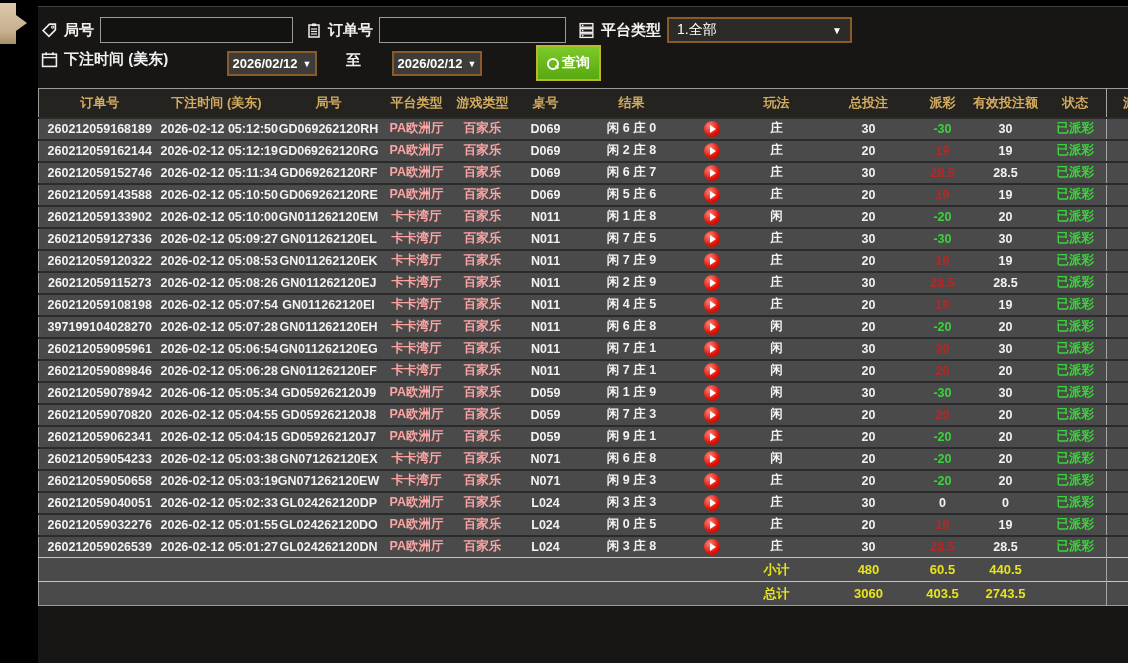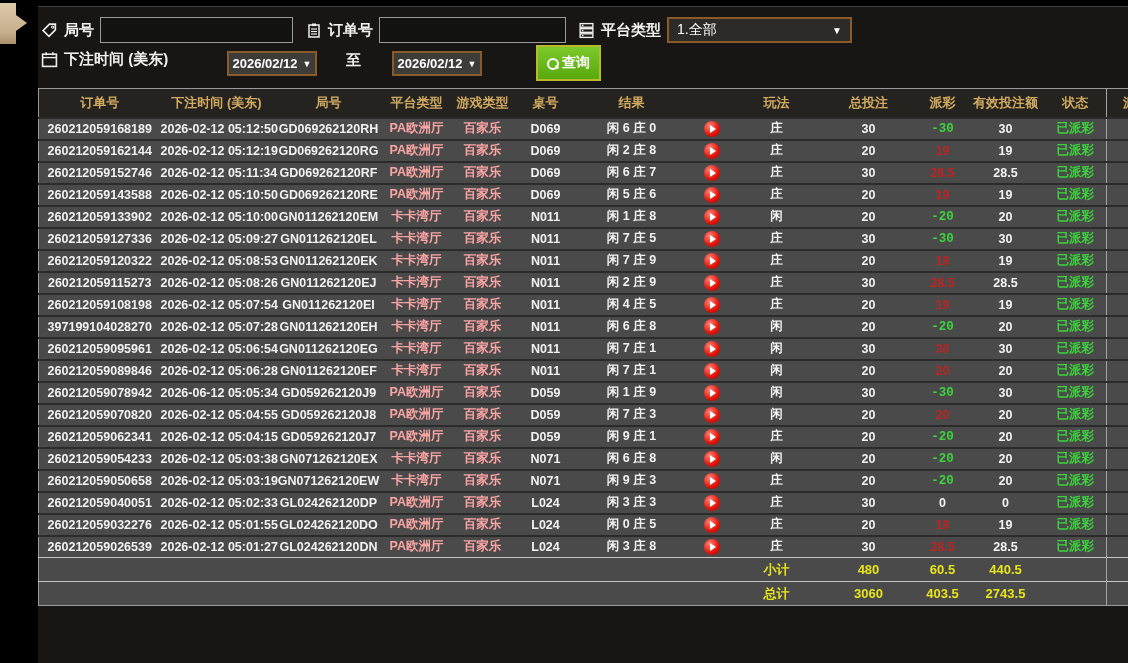--- a/index.html
+++ b/index.html
@@ -47,21 +47,21 @@
   .table-wrap{position:absolute;left:38px;top:88px;width:1090px;height:565px;overflow:hidden;}
   table{border-collapse:collapse;table-layout:fixed;width:1200px;background:var(--row_bg);
     border:1px solid #9a9a9a;}
   th,td{white-space:nowrap;text-align:center;overflow:visible;}
   thead th{height:29px;background:var(--header_bg);color:var(--gold);
     font-size:13px;font-weight:700;}
   tbody td{height:22px;border-top:2px solid #2b2b2b;color:#f2f2f2;
     font-size:12.5px;font-weight:700;}
   td.c-dim{color:#fca5a5;}
   td.c-pos{color:var(--red);}
-  td.c-neg{color:var(--green);font-family:Liberation Mono, monospace;}
+  td.c-neg{color:var(--green);}
   td.c-zero{color:#f2f2f2;}
   td.c-status{color:var(--green);}
   th.extra,td.extra{border-left:1px solid #a5a5a5;text-align:left;padding-left:16px;}
   tfoot td{height:24px;border-top:1px solid #c6c6c6;color:var(--yellow);
     font-size:13px;font-weight:700;}
   .play{display:inline-block;width:16px;height:16px;border-radius:50%;cursor:pointer;
     background:radial-gradient(circle at 35% 30%,#ff8377,#e21106 60%,#a80b03 100%);
     position:relative;vertical-align:middle;}
   .play::after{content:"";position:absolute;left:6px;top:4px;width:0;height:0;
     border-left:6px solid #fff;border-top:4px solid transparent;border-bottom:4px solid transparent;}

